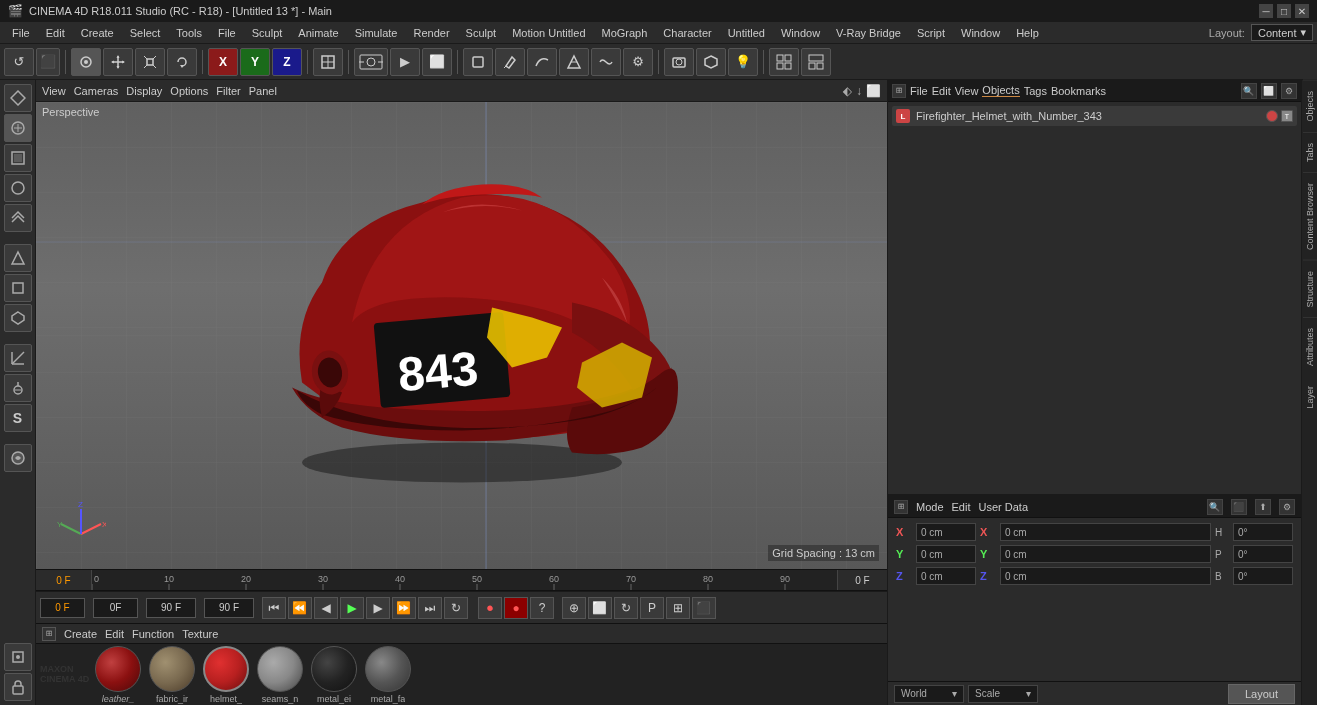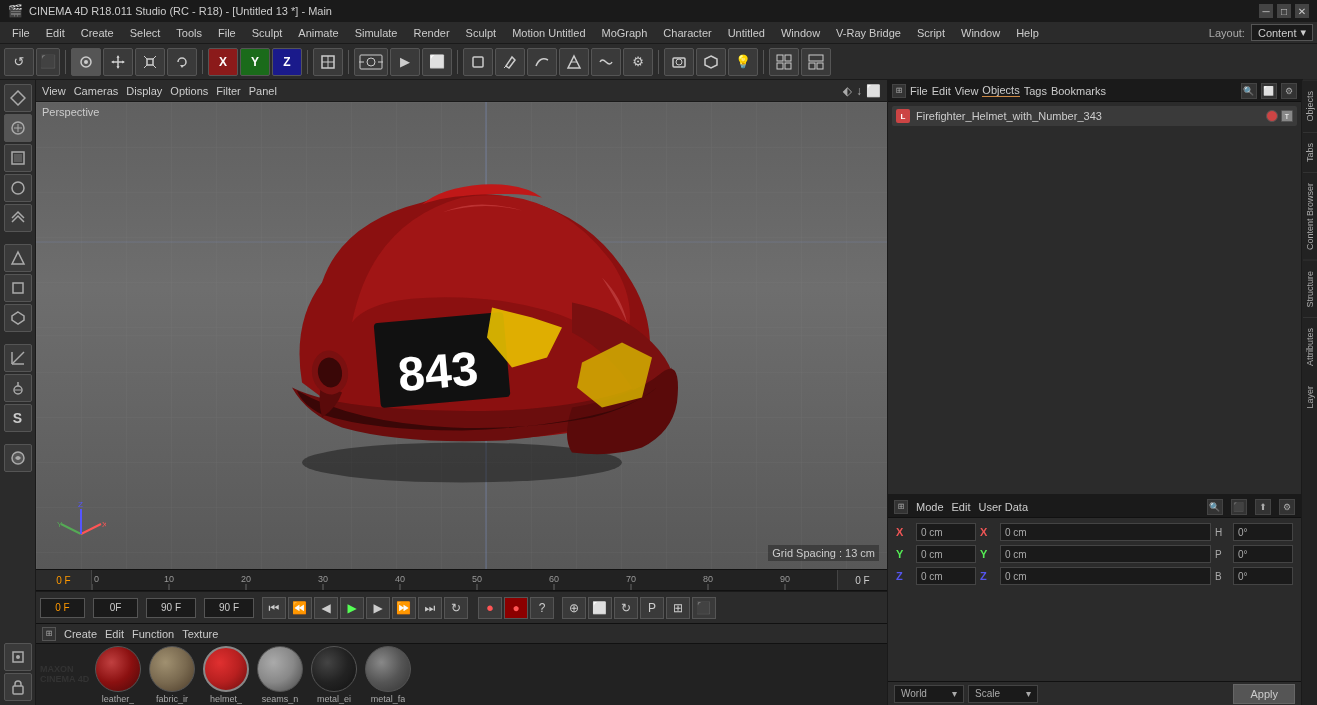--- a/index.html
+++ b/index.html
@@ -496,21 +496,21 @@
         <span style="color:#ccc;font-size:11px;cursor:pointer;">Function</span>
         <span style="color:#ccc;font-size:11px;cursor:pointer;">Texture</span>
       </div>
       <div id="materials-content" style="display:flex;gap:2px;padding:4px 6px;overflow-x:auto;align-items:center;position:relative;">
 
         <div style="position:absolute;left:4px;top:50%;transform:translateY(-50%);color:#333;font-size:9px;font-weight:bold;line-height:1.2;z-index:0;">
           <div>MAXON</div>
           <div>CINEMA 4D</div>
         </div>
 
-        <div class="mat-thumb" style="margin-left:50px;">
+        <div class="mat-thumb" style="margin-left:50px;font-style:italic;">
           <div style="width:46px;height:46px;border-radius:50%;background:radial-gradient(circle at 35% 35%, #c04040, #8B1010, #4a0808);border:1px solid #555;"></div>
           <span style="font-size:9px;color:#aaa;text-align:center;white-space:nowrap;overflow:hidden;text-overflow:ellipsis;max-width:52px;">leather_</span>
         </div>
         <div class="mat-thumb">
           <div style="width:46px;height:46px;border-radius:50%;background:radial-gradient(circle at 35% 35%, #a09070, #7a6a50, #4a3a28);border:1px solid #555;"></div>
           <span style="font-size:9px;color:#aaa;text-align:center;white-space:nowrap;overflow:hidden;text-overflow:ellipsis;max-width:52px;">fabric_ir</span>
         </div>
         <div class="mat-thumb">
           <div style="width:46px;height:46px;border-radius:50%;background:radial-gradient(circle at 35% 35%, #e03030, #B82020, #6B0D0D);border:2px solid #888;"></div>
           <span style="font-size:9px;color:#aaa;text-align:center;white-space:nowrap;overflow:hidden;text-overflow:ellipsis;max-width:52px;">helmet_</span>
@@ -628,21 +628,21 @@
         <div id="coord-bar" style="height:24px;background:#2b2b2b;display:flex;align-items:center;padding:0 6px;gap:4px;border-top:1px solid #111;">
           <div style="background:#1a1a1a;border:1px solid #444;color:#aaa;font-size:10px;height:18px;padding:0 6px;width:70px;display:flex;align-items:center;justify-content:space-between;cursor:pointer;">
             <span>World</span>
             <span>▾</span>
           </div>
           <div style="background:#1a1a1a;border:1px solid #444;color:#aaa;font-size:10px;height:18px;padding:0 6px;width:70px;display:flex;align-items:center;justify-content:space-between;cursor:pointer;">
             <span>Scale</span>
             <span>▾</span>
           </div>
           <div style="flex:1;"></div>
-          <button style="background:#555;border:1px solid #666;color:#ccc;font-size:11px;height:20px;padding:0 16px;cursor:pointer;">Apply</button>
+          <button style="background:#555;border:1px solid #666;color:#ccc;font-size:11px;height:20px;padding:0 16px;cursor:pointer;">Layout</button>
         </div>
       </div>
     </div>
 
     <div id="right-sidebar-tabs" style="width:16px;background:#222;display:flex;flex-direction:column;align-items:center;gap:0;border-left:1px solid #1a1a1a;">
       <div style="writing-mode:vertical-rl;transform:rotate(180deg);color:#aaa;font-size:9px;padding:10px 2px;cursor:pointer;white-space:nowrap;border-bottom:1px solid #333;">Objects</div>
       <div style="writing-mode:vertical-rl;transform:rotate(180deg);color:#aaa;font-size:9px;padding:10px 2px;cursor:pointer;white-space:nowrap;border-bottom:1px solid #333;">Tabs</div>
       <div style="writing-mode:vertical-rl;transform:rotate(180deg);color:#aaa;font-size:9px;padding:10px 2px;cursor:pointer;white-space:nowrap;border-bottom:1px solid #333;">Content Browser</div>
       <div style="writing-mode:vertical-rl;transform:rotate(180deg);color:#aaa;font-size:9px;padding:10px 2px;cursor:pointer;white-space:nowrap;border-bottom:1px solid #333;">Structure</div>
       <div style="writing-mode:vertical-rl;transform:rotate(180deg);color:#aaa;font-size:9px;padding:10px 2px;cursor:pointer;white-space:nowrap;border-bottom:1px solid #333;">Attributes</div>

